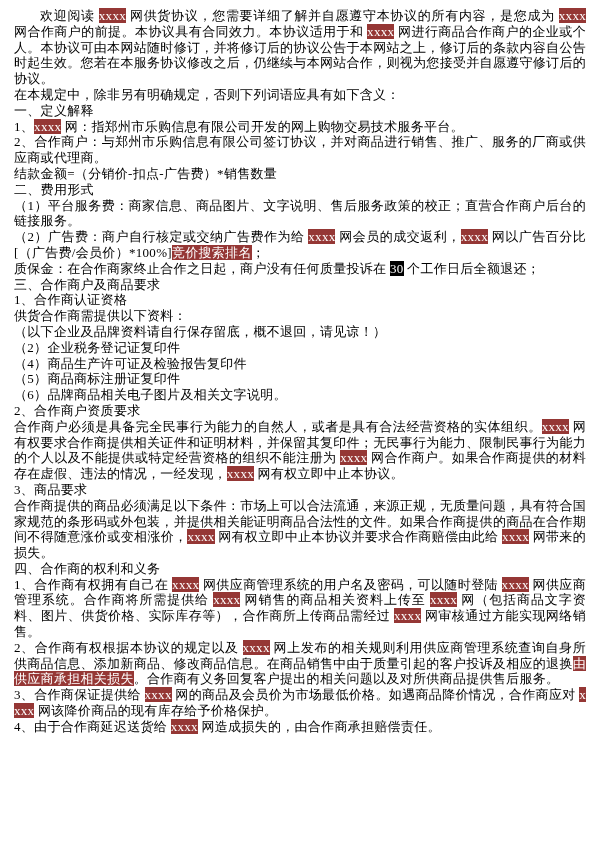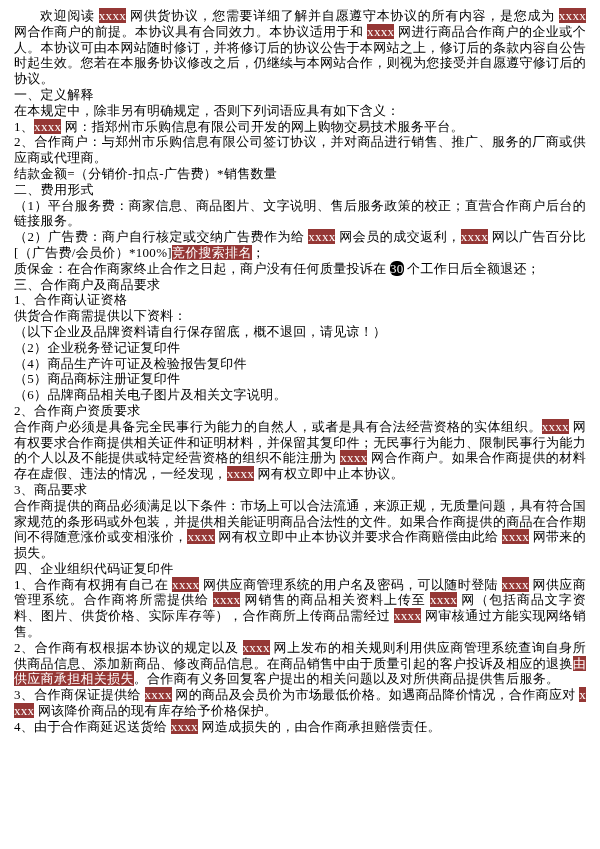--- a/index.html
+++ b/index.html
@@ -33,40 +33,40 @@
     background: #953735;
     color: #ffffff;
   }
 </style>
 </head>
 <body style="background: rgb(255, 255, 255); color: rgb(0, 0, 0);">
 
 <div class="document">
   <div class="doc-body">
       <p class="para indent"><span class="">欢迎阅读 </span><span class="hl" style="background: rgb(149, 55, 53); color: rgb(255, 255, 255);">xxxx</span><span class=""> 网供货协议，您需要详细了解并自愿遵守本协议的所有内容，是您成为 </span><span class="hl" style="background: rgb(149, 55, 53); color: rgb(255, 255, 255);">xxxx</span><span class=""> 网合作商户的前提。本协议具有合同效力。本协议适用于和 </span><span class="hl" style="background: rgb(149, 55, 53); color: rgb(255, 255, 255);">xxxx</span><span class=""> 网进行商品合作商户的企业或个人。本协议可由本网站随时修订，并将修订后的协议公告于本网站之上，修订后的条款内容自公告时起生效。您若在本服务协议修改之后，仍继续与本网站合作，则视为您接受并自愿遵守修订后的协议。</span></p>
+      <p class="para"><span class="">在本规定中，除非另有明确规定，否则下列词语应具有如下含义：</span></p>
       <p class="para"><span class="">一、定义解释</span></p>
-      <p class="para"><span class="">在本规定中，除非另有明确规定，否则下列词语应具有如下含义：</span></p>
       <p class="para"><span class="">1、</span><span class="hl" style="background: rgb(149, 55, 53); color: rgb(255, 255, 255);">xxxx</span><span class=""> 网：指郑州市乐购信息有限公司开发的网上购物交易技术服务平台。</span></p>
       <p class="para"><span class="">2、合作商户：与郑州市乐购信息有限公司签订协议，并对商品进行销售、推广、服务的厂商或供应商或代理商。</span></p>
       <p class="para"><span class="">结款金额=（分销价-扣点-广告费）*销售数量</span></p>
       <p class="para"><span class="">二、费用形式</span></p>
       <p class="para"><span class="">（1）平台服务费：商家信息、商品图片、文字说明、售后服务政策的校正；直营合作商户后台的链接服务。</span></p>
       <p class="para"><span class="">（2）广告费：商户自行核定或交纳广告费作为给 </span><span class="hl" style="background: rgb(149, 55, 53); color: rgb(255, 255, 255);">xxxx</span><span class=""> 网会员的成交返利，</span><span class="hl" style="background: rgb(149, 55, 53); color: rgb(255, 255, 255);">xxxx</span><span class=""> 网以广告百分比[（广告费/会员价）*100%]</span><span class="hl" style="background: rgb(149, 55, 53); color: rgb(255, 255, 255);">竞价搜索排名</span><span class="">；</span></p>
-      <p class="para"><span class="">质保金：在合作商家终止合作之日起，商户没有任何质量投诉在 </span><span class="hl" style="background: #000000; color: rgb(255, 255, 255); border-radius: 6px;">30</span><span class=""> 个工作日后全额退还；</span></p>
+      <p class="para"><span class="">质保金：在合作商家终止合作之日起，商户没有任何质量投诉在 </span><span class="hl" style="background: #000000; color: rgb(255, 255, 255);">30</span><span class=""> 个工作日后全额退还；</span></p>
       <p class="para"><span class="">三、合作商户及商品要求</span></p>
       <p class="para"><span class="">1、合作商认证资格</span></p>
       <p class="para"><span class="">供货合作商需提供以下资料：</span></p>
       <p class="para"><span class="">（以下企业及品牌资料请自行保存留底，概不退回，请见谅！）</span></p>
       <p class="para"><span class="">（2）企业税务登记证复印件</span></p>
       <p class="para"><span class="">（4）商品生产许可证及检验报告复印件</span></p>
       <p class="para"><span class="">（5）商品商标注册证复印件</span></p>
       <p class="para"><span class="">（6）品牌商品相关电子图片及相关文字说明。</span></p>
       <p class="para"><span class="">2、合作商户资质要求</span></p>
       <p class="para"><span class="">合作商户必须是具备完全民事行为能力的自然人，或者是具有合法经营资格的实体组织。</span><span class="hl" style="background: rgb(149, 55, 53); color: rgb(255, 255, 255);">xxxx</span><span class=""> 网有权要求合作商提供相关证件和证明材料，并保留其复印件；无民事行为能力、限制民事行为能力的个人以及不能提供或特定经营资格的组织不能注册为 </span><span class="hl" style="background: rgb(149, 55, 53); color: rgb(255, 255, 255);">xxxx</span><span class=""> 网合作商户。如果合作商提供的材料存在虚假、违法的情况，一经发现，</span><span class="hl" style="background: rgb(149, 55, 53); color: rgb(255, 255, 255);">xxxx</span><span class=""> 网有权立即中止本协议。</span></p>
       <p class="para"><span class="">3、商品要求</span></p>
       <p class="para"><span class="">合作商提供的商品必须满足以下条件：市场上可以合法流通，来源正规，无质量问题，具有符合国家规范的条形码或外包装，并提供相关能证明商品合法性的文件。如果合作商提供的商品在合作期间不得随意涨价或变相涨价，</span><span class="hl" style="background: rgb(149, 55, 53); color: rgb(255, 255, 255);">xxxx</span><span class=""> 网有权立即中止本协议并要求合作商赔偿由此给 </span><span class="hl" style="background: rgb(149, 55, 53); color: rgb(255, 255, 255);">xxxx</span><span class=""> 网带来的损失。</span></p>
-      <p class="para"><span class="">四、企业组织代码证复印件</span></p>
+      <p class="para"><span class="">四、合作商的权利和义务</span></p>
       <p class="para"><span class="">1、合作商有权拥有自己在 </span><span class="hl" style="background: rgb(149, 55, 53); color: rgb(255, 255, 255);">xxxx</span><span class=""> 网供应商管理系统的用户名及密码，可以随时登陆 </span><span class="hl" style="background: rgb(149, 55, 53); color: rgb(255, 255, 255);">xxxx</span><span class=""> 网供应商管理系统。合作商将所需提供给 </span><span class="hl" style="background: rgb(149, 55, 53); color: rgb(255, 255, 255);">xxxx</span><span class=""> 网销售的商品相关资料上传至 </span><span class="hl" style="background: rgb(149, 55, 53); color: rgb(255, 255, 255);">xxxx</span><span class=""> 网（包括商品文字资料、图片、供货价格、实际库存等），合作商所上传商品需经过 </span><span class="hl" style="background: rgb(149, 55, 53); color: rgb(255, 255, 255);">xxxx</span><span class=""> 网审核通过方能实现网络销售。</span></p>
       <p class="para"><span class="">2、合作商有权根据本协议的规定以及 </span><span class="hl" style="background: rgb(149, 55, 53); color: rgb(255, 255, 255);">xxxx</span><span class=""> 网上发布的相关规则利用供应商管理系统查询自身所供商品信息、添加新商品、修改商品信息。在商品销售中由于质量引起的客户投诉及相应的退换</span><span class="hl" style="background: rgb(149, 55, 53); color: rgb(255, 255, 255);">由供应商承担相关损失</span><span class="">。合作商有义务回复客户提出的相关问题以及对所供商品提供售后服务。</span></p>
       <p class="para"><span class="">3、合作商保证提供给 </span><span class="hl" style="background: rgb(149, 55, 53); color: rgb(255, 255, 255);">xxxx</span><span class=""> 网的商品及会员价为市场最低价格。如遇商品降价情况，合作商应对 </span><span class="hl" style="background: rgb(149, 55, 53); color: rgb(255, 255, 255);">xxxx</span><span class=""> 网该降价商品的现有库存给予价格保护。</span></p>
       <p class="para"><span class="">4、由于合作商延迟送货给 </span><span class="hl" style="background: rgb(149, 55, 53); color: rgb(255, 255, 255);">xxxx</span><span class=""> 网造成损失的，由合作商承担赔偿责任。</span></p>
     </div>
 </div>
 
 </body></html>

